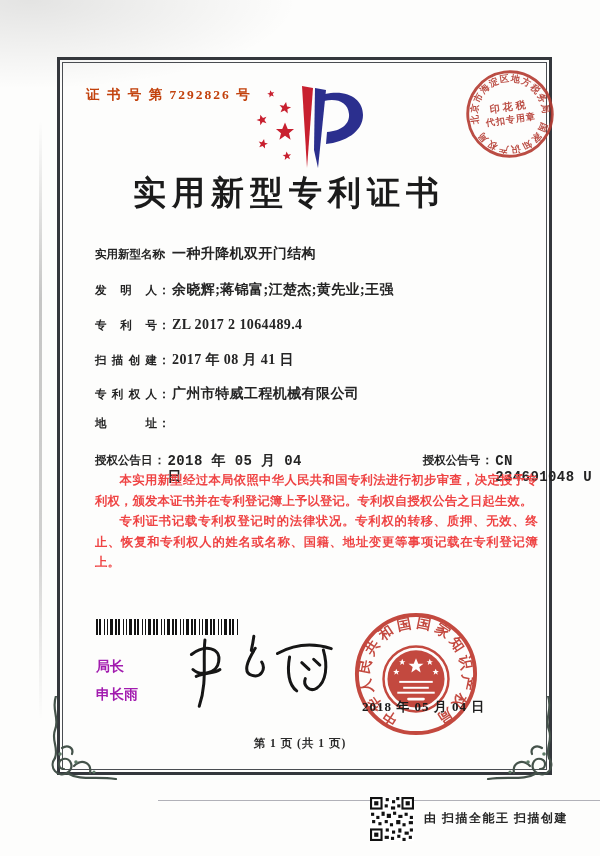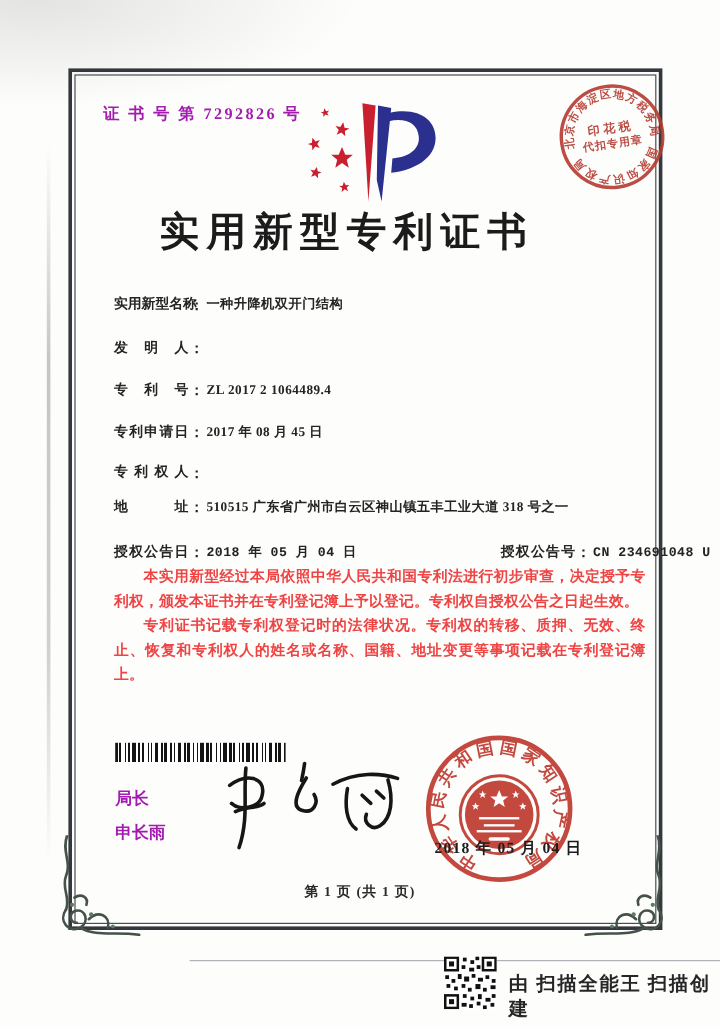--- a/index.html
+++ b/index.html
@@ -8,30 +8,30 @@
   
   .scan-shadow-tl{position:absolute;left:0;top:0;width:300px;height:90px;
     background:radial-gradient(ellipse at 10% 0%,rgba(0,0,0,.10),rgba(0,0,0,0) 70%);}
   .scan-spine{position:absolute;left:39px;top:120px;width:3px;height:600px;
     background:linear-gradient(180deg,rgba(0,0,0,0),rgba(0,0,0,.22) 30%,rgba(0,0,0,.18) 70%,rgba(0,0,0,0));}
   .paper-edge{position:absolute;left:158px;top:800px;width:442px;height:1px;background:#a3a3ab;opacity:.85;}
   
   .frame{position:absolute;left:57px;top:57px;width:489px;height:712px;border:3px solid #34373c;}
   .frame-inner{position:absolute;inset:2px;border:1px solid #4a4d52;}
   
-  .cert-no{position:absolute;left:86px;top:86px;font-size:13.5px;font-weight:600;letter-spacing:2px;color:#a21caf;}
+  .cert-no{position:absolute;left:86px;top:86px;font-size:13.5px;font-weight:600;letter-spacing:2px;color:#c2410c;}
   .logo{position:absolute;left:227px;top:84px;width:150px;height:88px;}
   .title{position:absolute;left:0;top:171px;width:578px;text-align:center;
          font-size:33px;font-weight:bold;letter-spacing:6px;color:#1b1b1b;}
   
   .frow{position:absolute;left:95px;display:flex;align-items:flex-start;font-weight:600;color:#242424;}
   .flabel{display:inline-block;width:62px;font-size:11.5px;text-align:justify;text-align-last:justify;
           white-space:nowrap;letter-spacing:0;line-height:16px;}
   .fcolon{font-size:12px;line-height:16px;margin:0 2px 0 1px;}
-  .fvalue{font-size:11px;line-height:16px;letter-spacing:.4px;max-width:372px;}
+  .fvalue{font-size:14px;line-height:16px;letter-spacing:.4px;max-width:372px;}
   .grant-pair{display:flex;font-family:Liberation Mono, monospace;}
   
   .paras{position:absolute;left:95px;top:470px;width:443px;font-size:12.3px;line-height:20.6px;
          font-weight:600;text-align:justify;color:#ef4444;letter-spacing:.2px;}
   .paras p{margin:0;text-indent:2em;}
   
   .barcode{position:absolute;left:96px;top:619px;width:142px;height:16px;
     background:repeating-linear-gradient(90deg,#141414 0 2px,#fff 2px 3px,#141414 3px 5px,#fff 5px 8px,
       #141414 8px 9px,#fff 9px 11px,#141414 11px 12px,#fff 12px 14px,#141414 14px 17px,#fff 17px 19px);}
   
@@ -43,21 +43,21 @@
   .seal-tax{position:absolute;left:462px;top:66px;width:96px;height:96px;transform:rotate(-8deg);opacity:.9;}
   
   .page-footer{position:absolute;left:0;top:736px;width:600px;text-align:center;font-size:11.5px;
                font-weight:600;color:#2a2a2a;letter-spacing:1px;}
   
   .flourish{position:absolute;width:72px;height:84px;}
   .flourish.bl{left:46px;top:696px;}
   .flourish.br{left:486px;top:696px;transform:scaleX(-1);}
   
   .qr{position:absolute;left:370px;top:797px;width:44px;height:44px;}
-  .credit{position:absolute;left:424px;top:810px;font-size:16px;font-weight:600;color:#262626;letter-spacing:1.5px;
+  .credit{position:absolute;left:424px;top:810px;font-size:12px;font-weight:600;color:#262626;letter-spacing:1.5px;
           font-family:"Liberation Serif","DejaVu Serif",serif;}
 </style>
 </head>
 <body>
 
 <div id="page">
 
   <div class="scan-shadow-tl"></div>
   <div class="scan-spine"></div>
 
@@ -107,39 +107,40 @@
   <div class="title">实用新型专利证书</div>
 
   <div class="frow" style="top:246px">
     <span class="flabel">实用新型名称</span>
       <span class="fcolon">：</span>
     <span class="fvalue">一种升降机双开门结构</span>
   </div>
   <div class="frow" style="top:282px">
     <span class="flabel">发明人</span>
       <span class="fcolon">：</span>
+    <span class="fvalue">余晓辉;蒋锦富;江楚杰;黄先业;王强</span>
   </div>
   <div class="frow" style="top:317px">
     <span class="flabel">专利号</span>
       <span class="fcolon">：</span>
     <span class="fvalue">ZL 2017 2 1064489.4</span>
   </div>
   <div class="frow" style="top:352px">
-    <span class="flabel">专利申请日</span>
-      <span class="fcolon">：</span>
-    <span class="fvalue">2017 年 08 月 45 日</span>
+    <span class="flabel">扫描创建</span>
+      <span class="fcolon">：</span>
+    <span class="fvalue">2017 年 08 月 41 日</span>
   </div>
   <div class="frow" style="top:386px">
     <span class="flabel">专利权人</span>
       <span class="fcolon">：</span>
+    <span class="fvalue">广州市特威工程机械有限公司</span>
   </div>
   <div class="frow" style="top:415px">
     <span class="flabel">地址</span>
       <span class="fcolon">：</span>
-    <span class="fvalue" style="max-width:366px">510515 广东省广州市白云区神山镇五丰工业大道 318 号之一</span>
   </div>
   <div class="frow" style="top:453px">
     <span class="grant-pair">
       <span class="flabel">授权公告日</span>
         <span class="fcolon">：</span>
       <span class="fvalue">2018 年 05 月 04 日</span>
     </span>
     <span class="grant-pair" style="margin-left:120px">
       <span class="flabel">授权公告号</span>
         <span class="fcolon">：</span>

